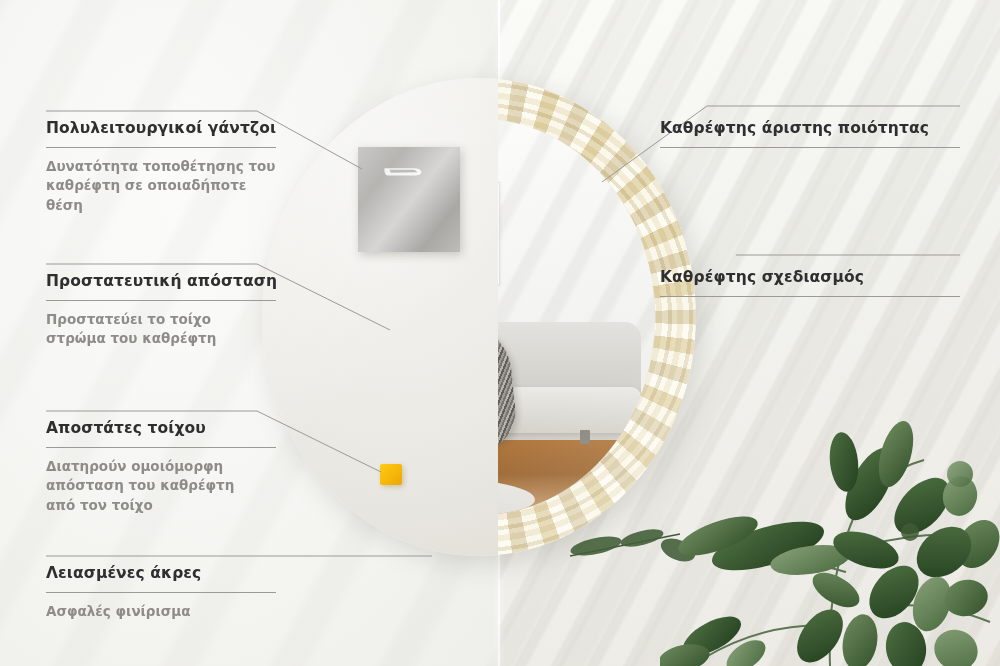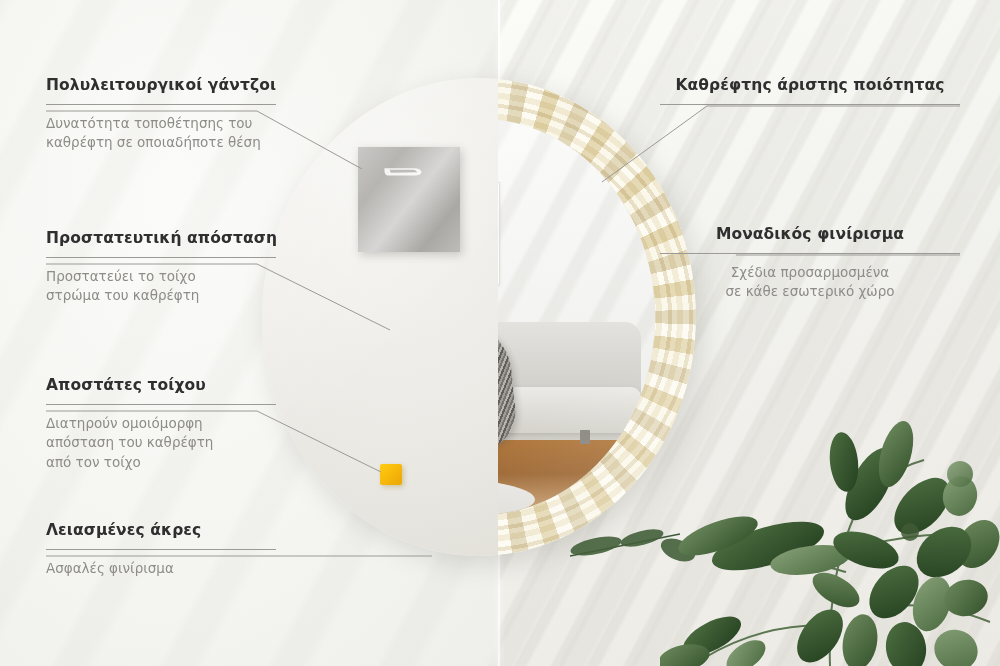--- a/index.html
+++ b/index.html
@@ -245,30 +245,30 @@
     position:absolute; left:380px; top:464px; width:22px; height:21px;
     background:linear-gradient(135deg,#ffcc11 0%,#f6b60a 55%,#e9a806 100%);
     border-radius:2px;
     box-shadow:2px 2px 5px rgba(150,120,20,.3);
   }
 
   
   .callout{ position:absolute; }
   .callout h3{
     font-size:15.5px; font-weight:bold; color:#2f2f2f;
-    letter-spacing:.1px; white-space:nowrap; line-height:1.2;
+    letter-spacing:.1px; white-space:nowrap; line-height:1.2;margin-top:43px;
   }
   .callout .rule{
     height:1px; background:#9b9a96; margin-top:9px; margin-bottom:9px;
   }
   .callout p{
-    font-size:13.5px; color:#8d8c88; line-height:1.45; font-weight:400;
+    font-size:13.5px; color:#8d8c88; line-height:1.45; font-weight:700;
   }
   .callout.left h3, .callout.left p{ text-align:left; }
-  .callout.right h3, .callout.right p{ text-align:center; }
+  .callout.right h3, .callout.right p{ text-align:left; }
 
   
   .leaders{ position:absolute; left:0; top:0; width:1000px; height:666px; pointer-events:none; }
 
   .plant{ position:absolute; right:0; bottom:0; width:340px; height:330px; pointer-events:none; }
   .plant2{ position:absolute; right:260px; bottom:0; width:180px; height:150px; pointer-events:none; }
 </style>
 </head>
 <body>
 
@@ -385,24 +385,22 @@
 απόσταση του καθρέφτη
 από τον τοίχο</p>
   </div>
 
   <div class="callout right" style="left:660px; top:76px; width:300px;">
     <h3>Καθρέφτης άριστης ποιότητας</h3>
     <div class="rule"></div>
   </div>
 
   <div class="callout right" style="left:660px; top:225px; width:300px;">
-    <h3>Μοναδικός φινίρισμα</h3>
-    <div class="rule"></div>
-    <p style="white-space:pre-line">Σχέδια προσαρμοσμένα
-σε κάθε εσωτερικό χώρο</p>
+    <h3>Καθρέφτης σχεδιασμός</h3>
+    <div class="rule"></div>
   </div>
 
   <svg class="plant2" viewBox="0 0 180 150">
     <g stroke="#3d5a36" stroke-width="1.4" fill="none">
       <path d="M10 40 L120 18"></path>
     </g>
     <g fill="#44603b" opacity=".9">
       <ellipse cx="36" cy="30" rx="26" ry="8" transform="rotate(-12 36 30)"></ellipse>
       <ellipse cx="82" cy="22" rx="22" ry="7" transform="rotate(-14 82 22)"></ellipse>
       <ellipse cx="118" cy="34" rx="18" ry="10" transform="rotate(22 118 34)"></ellipse>

